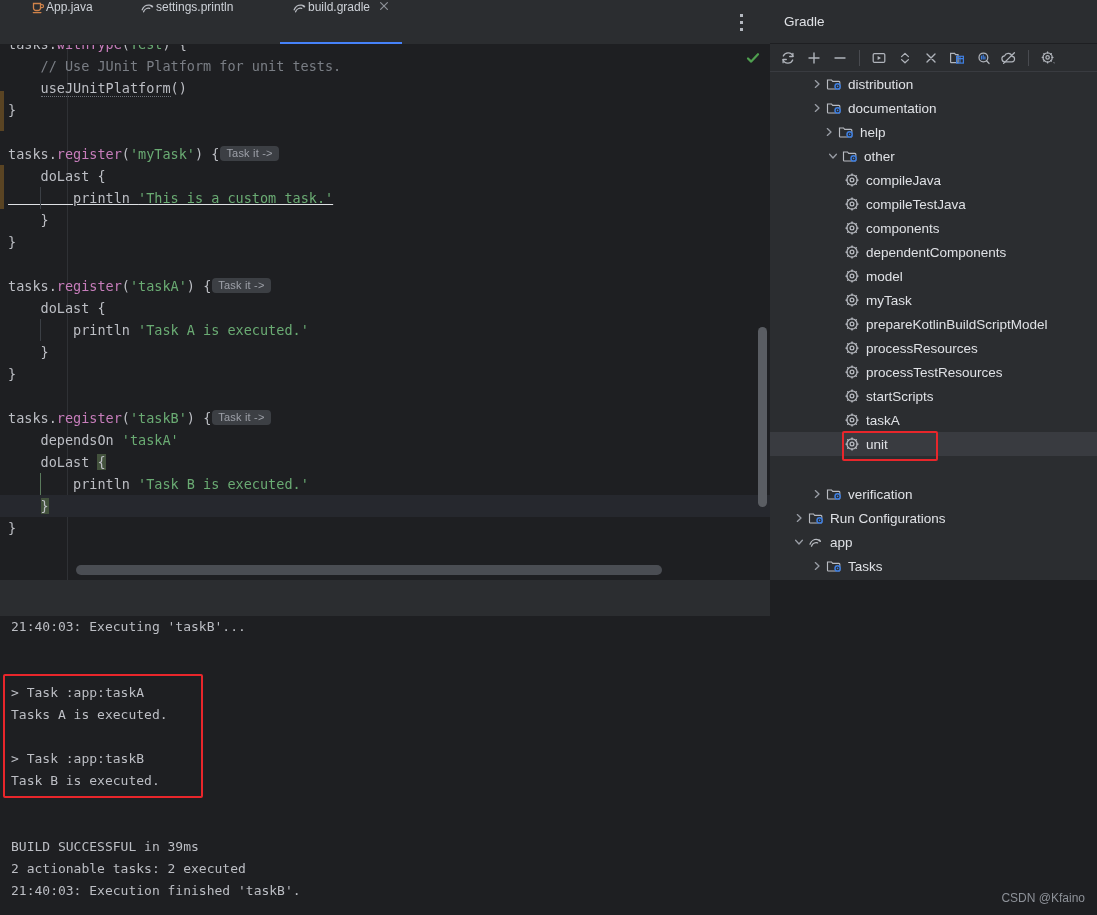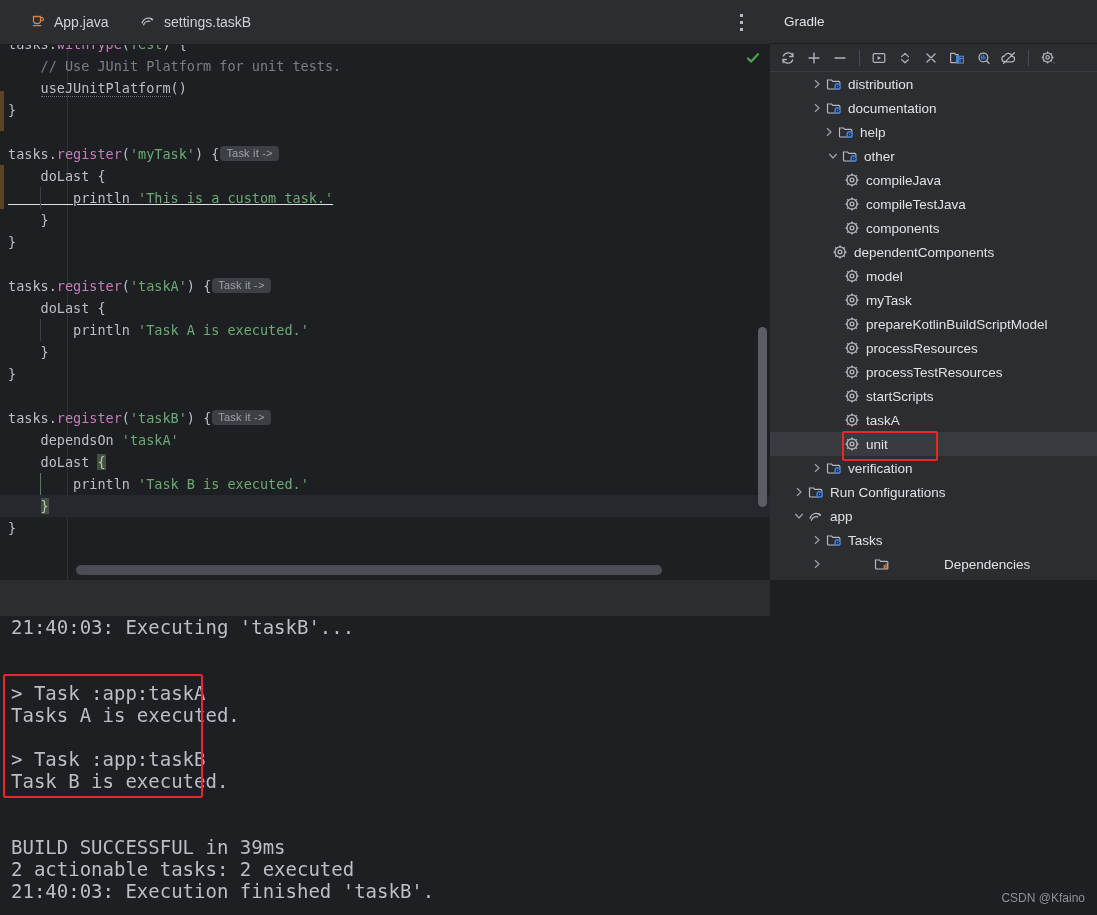--- a/index.html
+++ b/index.html
@@ -10,22 +10,22 @@
     font-size:13px;color:#dfe1e5;
     -webkit-font-smoothing:antialiased;
   }
   .app{position:relative;width:1097px;height:915px;}
 
   
   .left{position:absolute;left:0;top:0;width:770px;height:580px;background:#1e1f22;}
 
   
   .tabbar{position:relative;height:44px;background:#2b2d30;border-bottom:1px solid #1e1f22;}
-  .tab{position:absolute;top:0;height:44px;display:flex;align-items:center;gap:8px;
-       padding:0 12px;box-sizing:border-box;font-size:14px;color:#cdd1d7;cursor:default;}
+  .tab{position:absolute;top:0;height:44px;display:flex;
+       padding:0 12px;box-sizing:border-box;font-size:12px;color:#cdd1d7;cursor:default;}
   .tab.active{color:#cdd1d7;}
   .tab .underline{position:absolute;left:0;right:0;bottom:0;height:2px;background:#4682fa;}
   .tab .close{margin-left:8px;color:#8b8f96;font-size:14px;line-height:1;}
   .ic{display:inline-block;vertical-align:middle;}
   .kebab{position:absolute;right:26px;top:14px;width:4px;}
   .kebab i{display:block;width:3px;height:3px;background:#b4b8bf;margin-bottom:4px;}
 
   
   .editor{position:relative;height:536px;background:#1e1f22;overflow:hidden;}
   .vcsstrip{position:absolute;left:0;top:0;width:8px;height:100%;background:#1e1f22;}
@@ -71,21 +71,21 @@
          color:#dfe1e5;white-space:nowrap;cursor:default;}
   .tnode.sel{background:#393b40;}
   .arrow{width:14px;height:14px;flex:0 0 14px;display:flex;align-items:center;justify-content:center;margin-right:2px;}
   .tico{width:16px;height:16px;flex:0 0 16px;margin-right:6px;display:flex;align-items:center;justify-content:center;}
   .redbox{position:absolute;border:2px solid #e8262b;border-radius:2px;pointer-events:none;}
 
   
   .console{position:absolute;left:0;top:580px;width:1097px;height:335px;background:#1e1f22;}
   .consoletop{position:absolute;left:0;top:0;width:770px;height:36px;background:#2b2d30;}
   .consolewrap{position:absolute;left:0;top:36px;right:0;bottom:0;background:#1e1f22;}
-  .cline{font-family:"DejaVu Sans Mono","Liberation Mono",monospace;font-size:19px;
+  .cline{font-family:"DejaVu Sans Mono","Liberation Mono",monospace;font-size:13px;
          line-height:22px;color:#bcbec4;white-space:pre;padding-left:11px;}
   .watermark{position:absolute;right:12px;bottom:10px;color:#8d9198;font-size:12px;}
 </style>
 </head>
 <body>
 
 <div class="app">
 
   <div class="left">
 
@@ -102,21 +102,33 @@
               <path d="M3.3 12.6h7.6" stroke="#d0834a" stroke-width="1.3" stroke-linecap="round"></path>
             </svg></span>
           <span>App.java</span>
         </div>
         <div class="tab" style="left: 128px;">
           <span class="ic"><svg class="" width="16" height="16" viewBox="0 0 16 16">
               <path d="M2.2 9.8c1.1-3.1 4.2-5.2 7.4-4.6 1.2.2 2.2.8 3 1.6" fill="none" stroke="#b9bcc2" stroke-width="1.3" stroke-linecap="round"></path>
               <path d="M3.6 11.8c.9-2.4 3.5-4 6.1-3.4" fill="none" stroke="#b9bcc2" stroke-width="1.3" stroke-linecap="round"></path>
               <circle cx="11.6" cy="6.2" r="1" fill="#b9bcc2"></circle>
             </svg></span>
-          <span>settings.taskB</span>
+          <span>settings.println</span>
+        </div>
+        <div class="tab active" style="left: 280px;">
+          <span class="ic"><svg class="" width="16" height="16" viewBox="0 0 16 16">
+              <path d="M2.2 9.8c1.1-3.1 4.2-5.2 7.4-4.6 1.2.2 2.2.8 3 1.6" fill="none" stroke="#b9bcc2" stroke-width="1.3" stroke-linecap="round"></path>
+              <path d="M3.6 11.8c.9-2.4 3.5-4 6.1-3.4" fill="none" stroke="#b9bcc2" stroke-width="1.3" stroke-linecap="round"></path>
+              <circle cx="11.6" cy="6.2" r="1" fill="#b9bcc2"></circle>
+            </svg></span>
+          <span>build.gradle</span>
+          <span class="close"><svg class="" width="12" height="12" viewBox="0 0 12 12">
+              <path d="M2.6 2.6 L9.4 9.4 M9.4 2.6 L2.6 9.4" stroke="#8b8f96" stroke-width="1.25" stroke-linecap="round"></path>
+            </svg></span>
+          <div class="underline" style="background: rgb(70, 130, 250);"></div>
         </div>
       </div>
 
     <div class="editor">
       <div class="vcsstrip">
         <div class="vcsmark" style="top:46px;height:40px;"></div>
         <div class="vcsmark" style="top:120px;height:44px;"></div>
       </div>
       <div class="gutter"></div>
       <div class="gutline"></div>
@@ -359,21 +371,21 @@
                 <path d="M12.8 8h1.3"></path>
                 <path d="M3.7 3.7l.95.95"></path>
                 <path d="M11.35 11.35l.95.95"></path>
                 <path d="M12.3 3.7l-.95.95"></path>
                 <path d="M4.65 11.35l-.95.95"></path>
               </g>
             </svg>
           </span>
           <span>components</span>
         </div>
-        <div class="tnode" style="padding-left: 46px;">
+        <div class="tnode" style="padding-left: 58px;">
           <span class="arrow"></span>
           <span class="tico">
             <svg class="" width="16" height="16" viewBox="0 0 16 16">
               <circle cx="8" cy="8" r="5.1" fill="none" stroke="#b9bcc2" stroke-width="1.25"></circle>
               <circle cx="8" cy="8" r="1.9" fill="none" stroke="#b9bcc2" stroke-width="1.25"></circle>
               <g stroke="#b9bcc2" stroke-width="1.25" stroke-linecap="round">
                 <path d="M8 1.9v1.3"></path>
                 <path d="M8 12.8v1.3"></path>
                 <path d="M1.9 8h1.3"></path>
                 <path d="M12.8 8h1.3"></path>
@@ -540,21 +552,21 @@
                 <path d="M3.7 3.7l.95.95"></path>
                 <path d="M11.35 11.35l.95.95"></path>
                 <path d="M12.3 3.7l-.95.95"></path>
                 <path d="M4.65 11.35l-.95.95"></path>
               </g>
             </svg>
           </span>
           <span>unit</span>
         </div>
         <div class="redbox" style="border-color: rgb(232, 38, 43); left: 72px; top: 359px; width: 92px; height: 26px;"></div>
-        <div class="tnode" style="padding-left: 40px;">
+        <div class="tnode" style="padding-left: 40px; margin-top: 26px;">
           <span class="arrow">
             <svg class="" width="12" height="12" viewBox="0 0 12 12">
               <path d="M4.3 2.6 L8 6 L4.3 9.4" fill="none" stroke="#9a9ea6" stroke-width="1.3" stroke-linecap="round" stroke-linejoin="round"></path>
             </svg>
           </span>
           <span class="tico">
             <svg class="" width="16" height="16" viewBox="0 0 16 16">
               <path d="M1.5 4h4l1.2 1.4H13a.8.8 0 0 1 .8.8v6A.8.8 0 0 1 13 13H2.3a.8.8 0 0 1-.8-.8z" fill="none" stroke="#b9bcc2" stroke-width="1.15"></path>
               <circle cx="11.6" cy="10.4" r="3.1" fill="#2b2d30"></circle>
               <circle cx="11.6" cy="10.4" r="2.6" fill="none" stroke="#3f7fe0" stroke-width="1.5"></circle>

